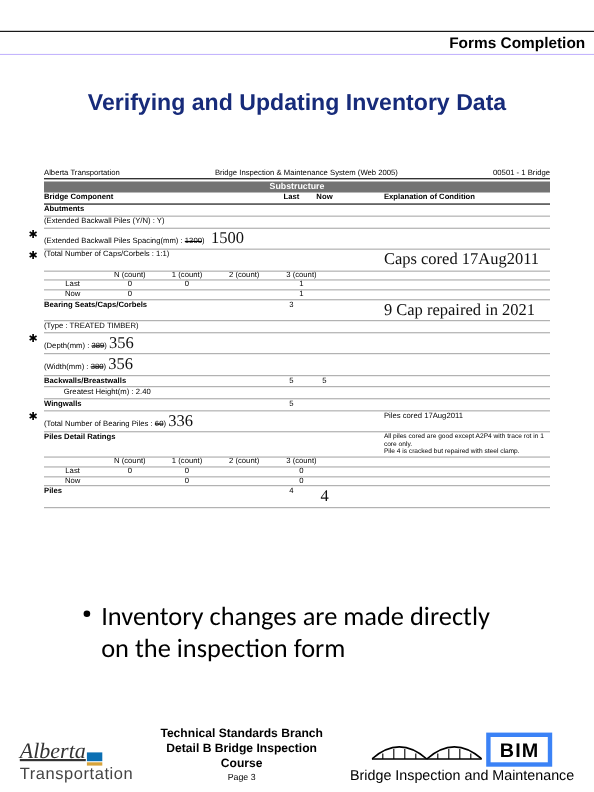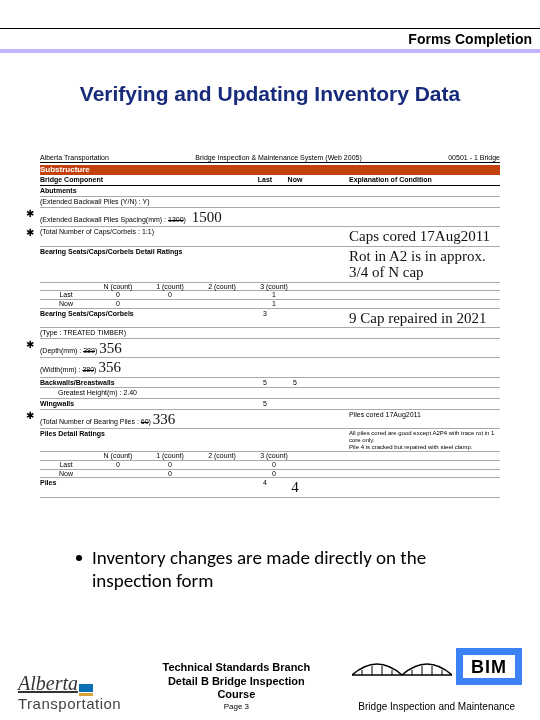--- a/index.html
+++ b/index.html
@@ -10,21 +10,21 @@
     font-family: Arial, Helvetica, sans-serif;
     position: relative;
     overflow: hidden;
   }
   .header-band {
     position: absolute;
     top: 28px;
     left: 0;
     right: 0;
     border-top: 1px solid #000;
-    border-bottom: 4px solid #c4b5fd;
+    border-bottom: 1px solid #c4b5fd;
     padding: 2px 8px 2px 0;
     text-align: right;
     font-size: 14px;
     font-weight: bold;
   }
   .slide-title {
     position: absolute;
     top: 82px;
     left: 0;
     right: 0;
@@ -43,23 +43,23 @@
     color: #000;
     line-height: 1.1;
   }
   .scan-top {
     display: flex;
     justify-content: space-between;
     border-bottom: 1px solid #000;
     margin-bottom: 2px;
   }
   .scan-subtitle {
-    background: #c2410c;
+    background: #737373;
     color: #fff;
-    text-align: left;
+    text-align: center;
     font-weight: bold;
     padding: 1px 0;
     font-size: 8px;
   }
   .scan-head {
     display: flex;
     font-weight: bold;
     border-bottom: 1px solid #000;
     padding: 1px 0;
   }
@@ -75,21 +75,21 @@
   .counts-row .rhead { flex:0 0 52px; text-align:center; font-size:7px; }
   .hand { font-family: "Comic Sans MS", cursive; color:#111; font-size:15px; }
   .strike { text-decoration: line-through; }
   .star { position:absolute; left:-14px; top:0; font-size:10px; }
 
   .bullet-area {
     position: absolute;
     top: 546px;
     left: 76px;
     right: 64px;
-    font-size: 19px;
+    font-size: 24px;
     font-family: Calibri, Arial, sans-serif;
     color: #000;
     display: flex;
     gap: 10px;
   }
   .bullet-dot {
     width: 6px; height: 6px; border-radius: 50%; background:#000; margin-top:9px; flex:none;
   }
 
   .footer {
@@ -111,26 +111,26 @@
   .ab-flag {
     width:14px; height:8px; background:#0b6fb3; margin-left:1px; margin-bottom:3px;
     position:relative;
   }
   .ab-flag::after { content:""; position:absolute; left:0; bottom:-4px; width:14px; height:3px; background:#d6a33a;}
   .ab-sub { font-size:15px; color:#444; letter-spacing:0.5px; }
   .center-credits { text-align:center; font-size:11px; font-weight:bold; line-height:1.25; }
   .center-credits .pg { font-size:8px; font-weight:normal; }
   .bim-block { text-align:center; }
   .bim-logo {
-    border:7px solid #3b82f6; padding:2px 8px 0 8px;
+    border:4px solid #3b82f6; padding:2px 8px 0 8px;
     font-weight:bold; font-size:18px; letter-spacing:1px;
     position:relative; display:inline-block;
   }
   .bim-bridge { width:100px; height:18px; margin:0 auto -4px auto; }
-  .bim-sub { font-size:10px; margin-top:16px; }
+  .bim-sub { font-size:13px; margin-top:0; }
 </style>
 </head>
 <body>
 
 <div class="header-band">
   <span>Forms Completion</span>
 </div>
 
 <div class="slide-title">Verifying and Updating Inventory Data</div>
 
@@ -156,26 +156,20 @@
   <div class="row">
     <span class="star">✱</span>
     <span class="col-comp"><span>(Extended Backwall Piles Spacing(mm) :</span> <span class="strike">1300</span>) &nbsp; <span class="hand">1500</span></span>
   </div>
   <div class="row">
     <span class="star">✱</span>
     <span class="col-comp">(Total Number of Caps/Corbels : 1:1)</span>
     <span class="col-last"></span>
       <span class="col-now"></span>
     <span class="col-exp hand">Caps cored 17Aug2011</span>
-  </div>
-  <div class="row">
-    <span class="col-comp lbl">Bearing Seats/Caps/Corbels Detail Ratings</span>
-    <span class="col-last"></span>
-      <span class="col-now"></span>
-    <span class="col-exp hand">Rot in A2 is in approx. 3/4 of N cap</span>
   </div>
   <div class="counts">
     <span></span>
     <span>N (count)</span>
     <span>1 (count)</span>
     <span>2 (count)</span>
     <span>3 (count)</span>
   </div>
   <div class="counts-row">
     <span class="rhead">Last</span>

